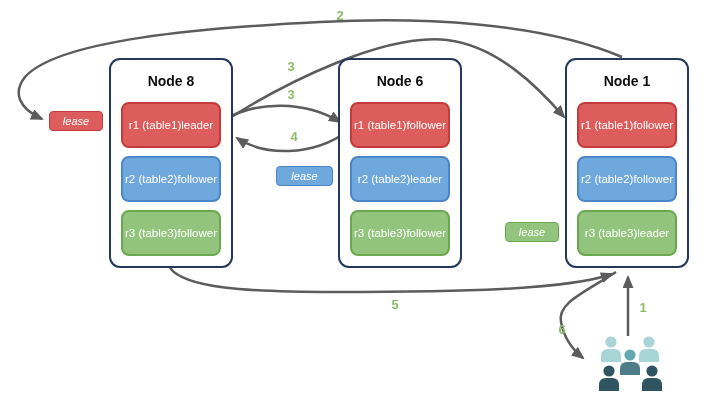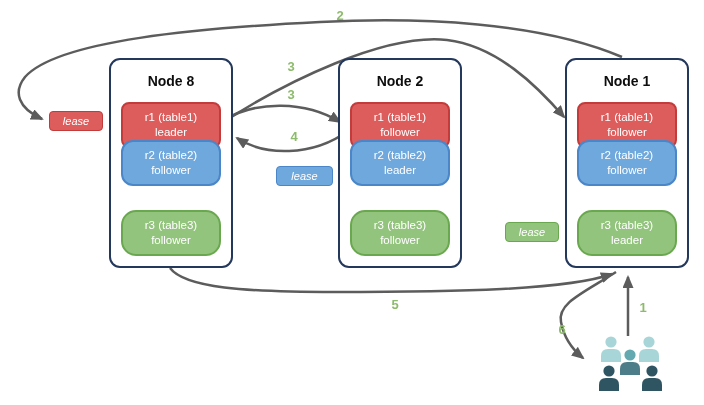--- a/index.html
+++ b/index.html
@@ -12,27 +12,27 @@
     position:absolute;top:58px;width:124px;height:210px;background:#ffffff;
     border:2px solid #24385c;border-radius:11px;box-sizing:border-box;z-index:2;
   }
   .node-title{
     position:absolute;top:13px;left:0;width:100%;text-align:center;
     font-size:14px;font-weight:bold;color:#0d0d0d;
   }
   .replica{
     position:absolute;left:10px;width:100px;height:46px;border-radius:8px;
     box-sizing:border-box;color:#ffffff;font-size:11.5px;line-height:15px;
-    display:flex;flex-direction:column;align-items:center;justify-content:center;
+    display:flex;flex-direction:row;align-items:center;justify-content:center;
     text-align:center;
   }
   .replica.red{background:#dd5c5c;border:2px solid #c43b3b;}
   .replica.blue{background:#6fa8dc;border:2px solid #4a86c8;}
   .replica.green{background:#93c47d;border:2px solid #6aa84f;}
-  .r1{top:42px;} .r2{top:80px;border-radius:12px;} .r3{top:150px;border-radius:15px;}
+  .r1{top:42px;} .r2{top:96px;} .r3{top:150px;}
   .lease{
     position:absolute;height:20px;border-radius:4px;box-sizing:border-box;z-index:3;
     color:#ffffff;font-size:11px;display:flex;align-items:center;justify-content:center;font-style:italic;
   }
   .lease.red{left:49px;top:111px;width:54px;background:#dd5c5c;border:1.5px solid #c43b3b;}
   .lease.blue{left:276px;top:166px;width:57px;background:#6fa8dc;border:1.5px solid #4a86c8;}
   .lease.green{left:505px;top:222px;width:54px;background:#93c47d;border:1.5px solid #6aa84f;}
   .step-label{
     position:absolute;z-index:3;font-size:13px;font-weight:bold;color:#8dbb6c;
     width:14px;text-align:center;
@@ -71,21 +71,21 @@
       <div>r2 (table2)</div>
       <div>follower</div>
     </div>
     <div class="replica green r3">
       <div>r3 (table3)</div>
       <div>follower</div>
     </div>
   </div>
 
   <div class="node" style="left:338px">
-    <div class="node-title">Node 2</div>
+    <div class="node-title">Node 6</div>
     <div class="replica red r1">
       <div>r1 (table1)</div>
       <div>follower</div>
     </div>
     <div class="replica blue r2">
       <div>r2 (table2)</div>
       <div>leader</div>
     </div>
     <div class="replica green r3">
       <div>r3 (table3)</div>

